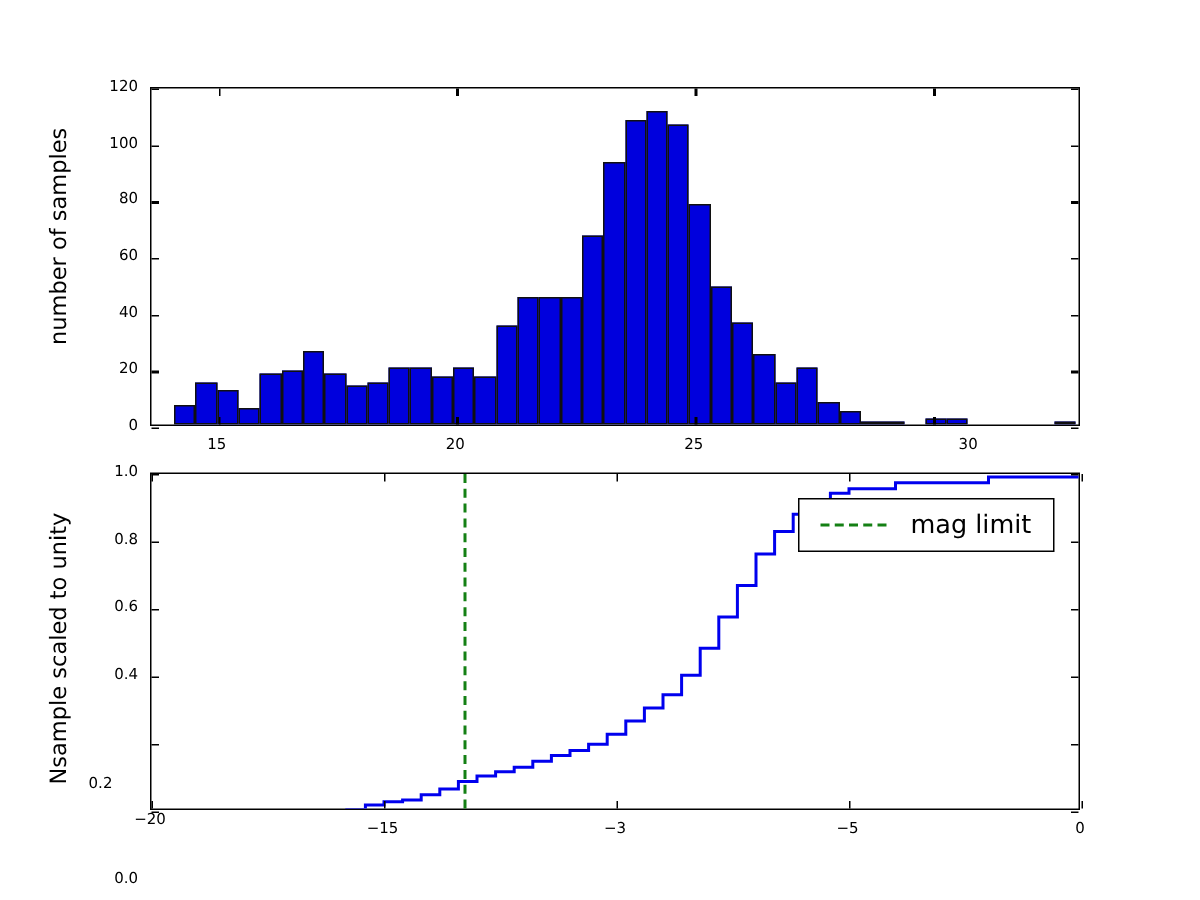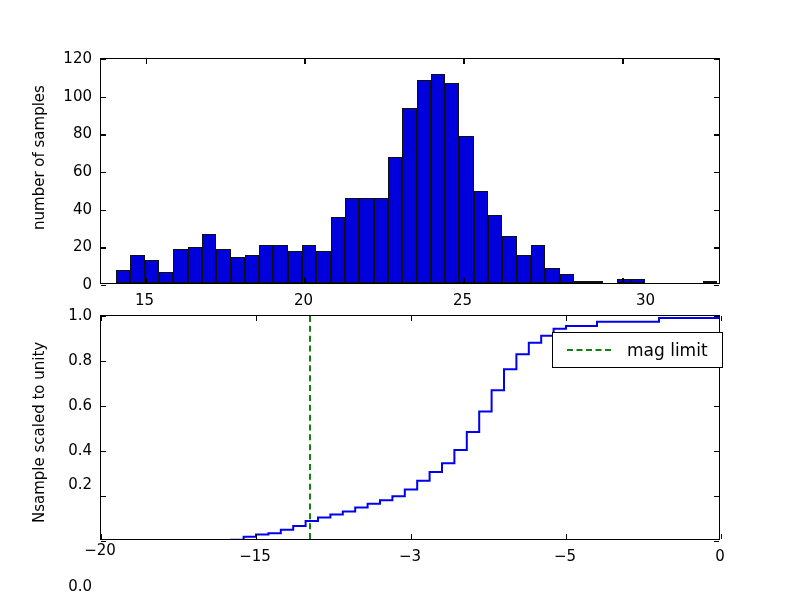--- a/index.html
+++ b/index.html
@@ -55,21 +55,21 @@
     position: absolute;
     background: #000000;
   }
   .tick-x { width: 1.2px; height: 5px; bottom: 0; }
   .tick-x-top { width: 1.2px; height: 5px; top: 0; }
   .tick-y { height: 1.2px; width: 5px; left: 0; }
   .tick-y-right { height: 1.2px; width: 5px; right: 0; }
 
   .ticklabel {
     position: absolute;
-    font-size: 15px;
+    font-size: 10px;
     color: #000000;
     white-space: nowrap;
   }
   .xlab-top { transform: translateX(-50%); }
   .ylab-left { transform: translateY(-50%); text-align: right; }
 
   
   .ylabel {
     position: absolute;
     font-size: 15px;
@@ -97,21 +97,21 @@
   .bar {
     position: absolute;
     bottom: 0;
     background: #0000dd;
     border: 1px solid #101010;
     box-sizing: border-box;
   }
   
   #legend {
     position: absolute;
-    left: 451px;
+    left: 431px;
     top: 16px;
     box-sizing: border-box;
     border: 1.4px solid #000000;
     background: #ffffff;
     padding: 7px 14px;
     display: flex;
     align-items: center;
     gap: 16px;
   }
   #legend-swatch {
@@ -256,21 +256,21 @@
       <span id="legend-text">mag limit</span>
     </div>
   </div>
   <div id="bottom-ticklabels">
       <div class="ticklabel xlab-top" style="left: 100px; top: 541px;">−20</div>
       <div class="ticklabel xlab-top" style="left: 255px; top: 547px;">−15</div>
       <div class="ticklabel xlab-top" style="left: 410px; top: 547px;">−3</div>
       <div class="ticklabel xlab-top" style="left: 565px; top: 547px;">−5</div>
       <div class="ticklabel xlab-top" style="left: 720px; top: 547px;">0</div>
       <div class="ticklabel ylab-left" style="left: 42px; width: 50px; top: 540px; margin-top: 46px;">0.0</div>
-      <div class="ticklabel ylab-left" style="left: 42px; width: 50px; top: 484px;">0.2</div>
+      <div class="ticklabel ylab-left" style="left: 42px; width: 50px; top: 523px; text-align: center;">0.2</div>
       <div class="ticklabel ylab-left" style="left: 42px; width: 50px; top: 450px;">0.4</div>
       <div class="ticklabel ylab-left" style="left: 42px; width: 50px; top: 405px;">0.6</div>
       <div class="ticklabel ylab-left" style="left: 42px; width: 50px; top: 360px;">0.8</div>
       <div class="ticklabel ylab-left" style="left: 42px; width: 50px; top: 315px;">1.0</div>
     </div>
   <div class="ylabel" id="ylabel-bottom" style="left: 30px; top: 523px;">Nsample scaled to unity</div>
 
 </div>
 
 </body></html>

